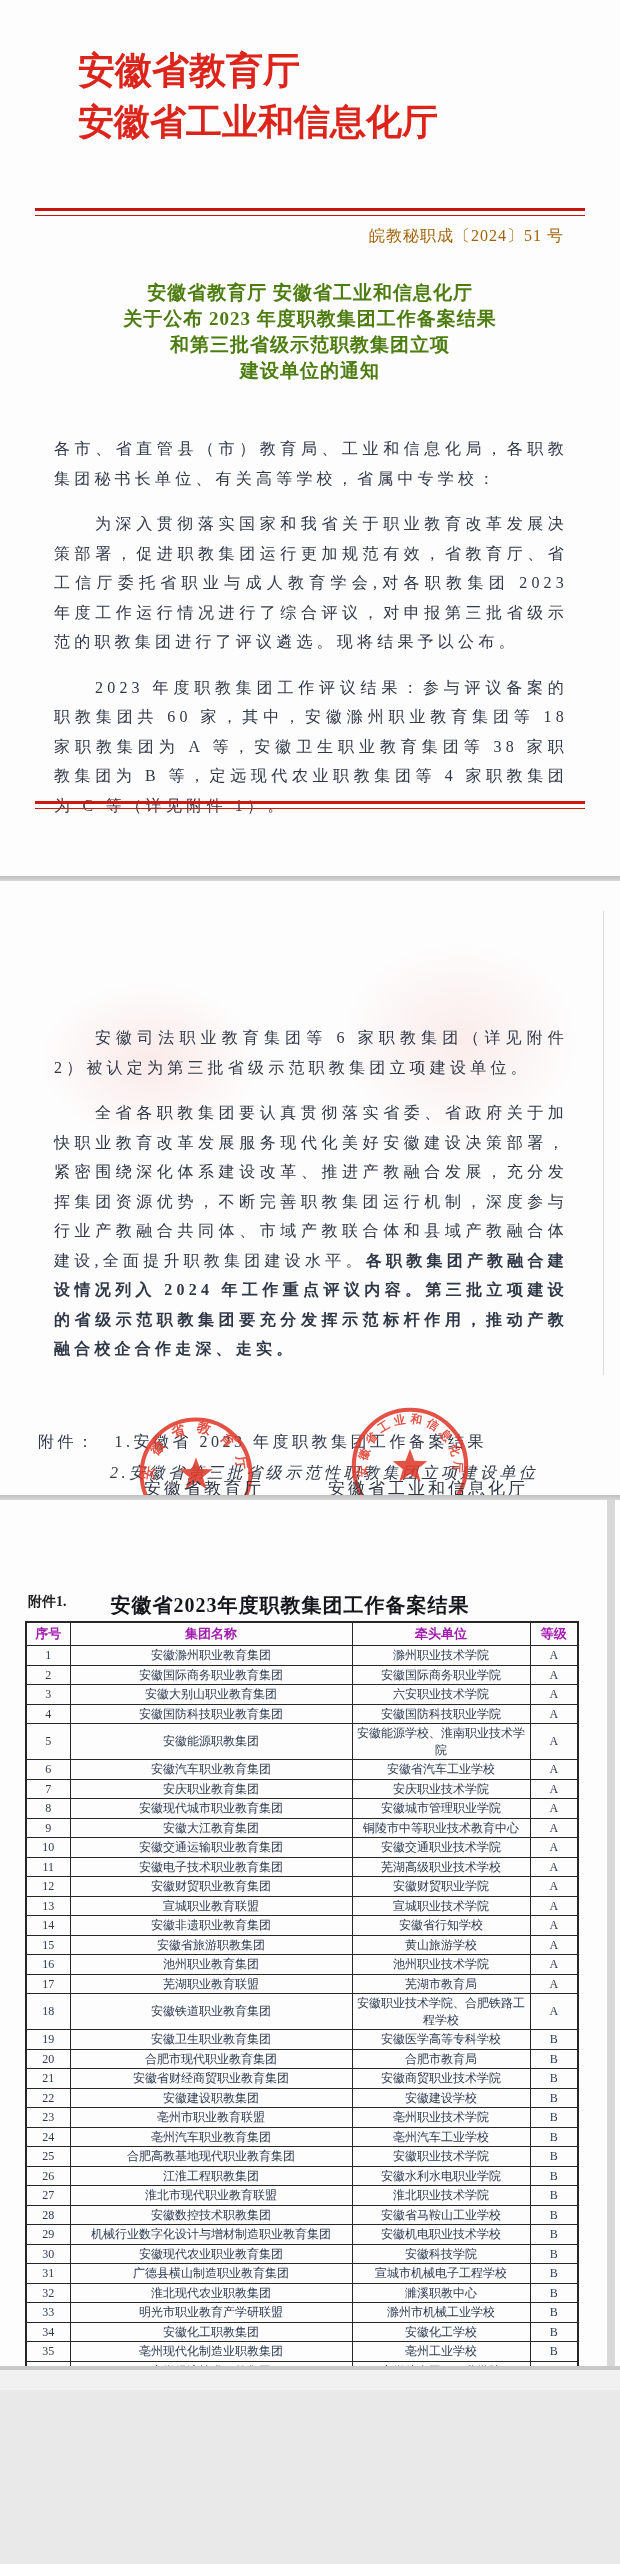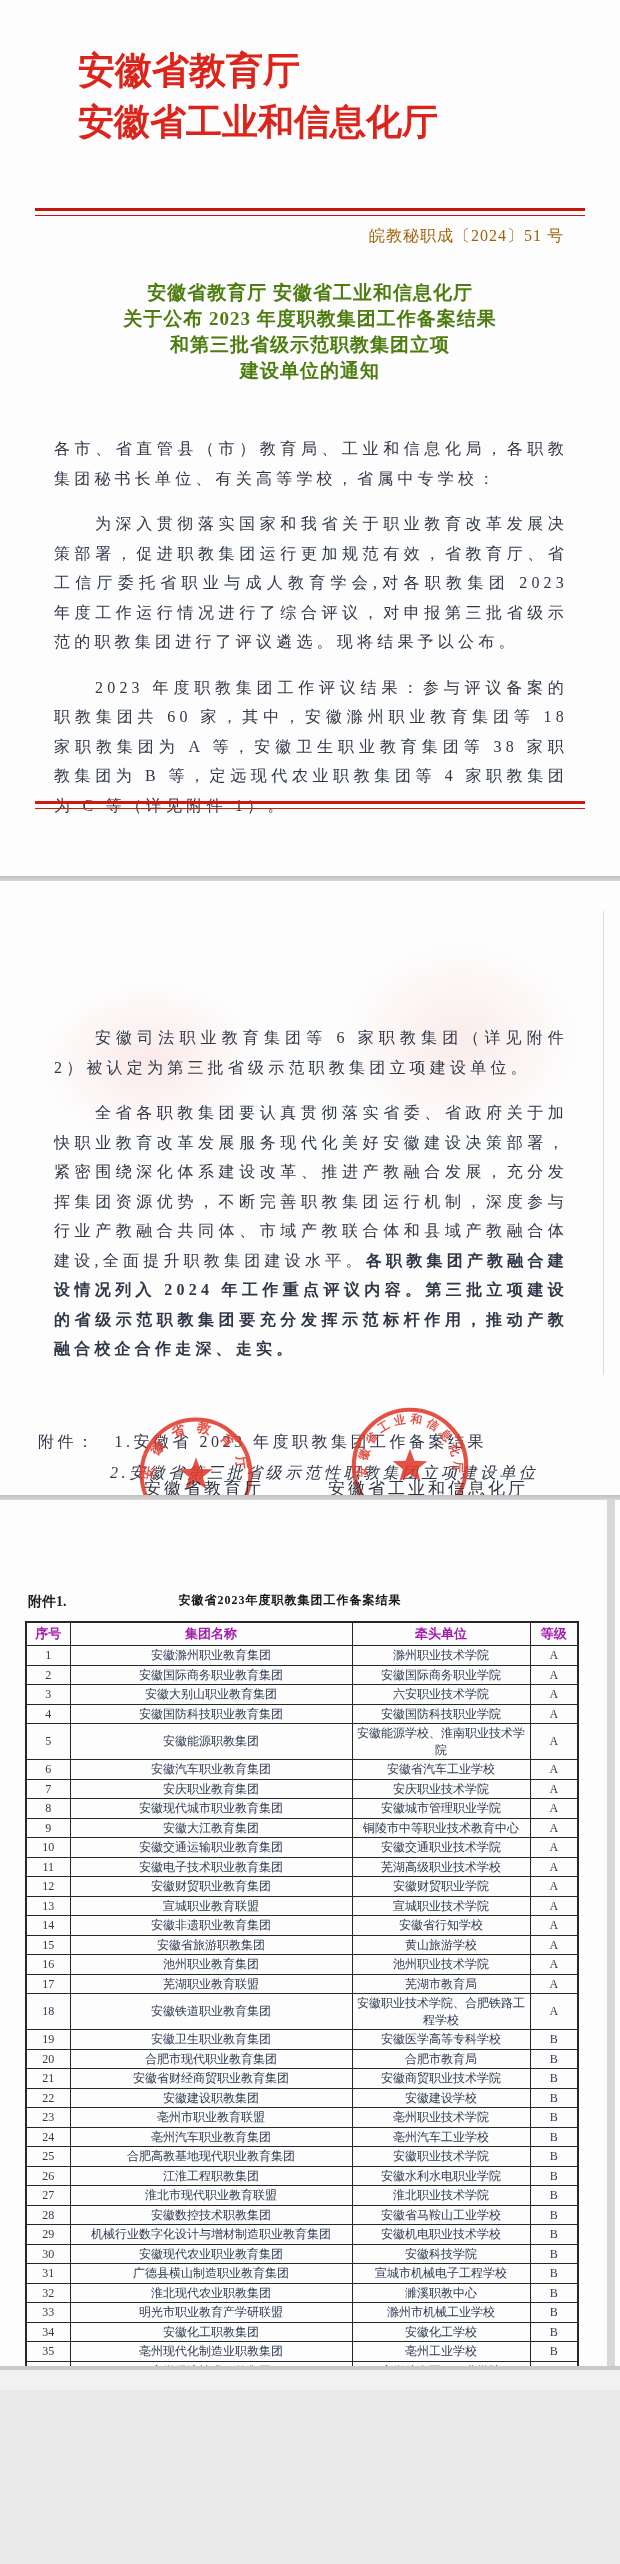--- a/index.html
+++ b/index.html
@@ -72,21 +72,21 @@
   #signerRight{left:328px;top:596px;}
   #signDate{position:absolute;left:348px;top:630px;font-size:16px;color:#2c3342;letter-spacing:2px;}
   #disclosure{position:absolute;left:116px;top:658px;font-size:16px;color:#be185d;letter-spacing:2px;}
 
   
   #page3{height:866px;}
   #page3 .scan-band{position:absolute;right:5px;top:0;bottom:0;width:8px;background:#d8d8d8;}
   .attach-label{position:absolute;left:28px;top:73px;font-size:14px;font-weight:700;color:#1f1f1f;margin-top:20px;}
   .table-title{
     position:absolute;left:0;right:40px;top:92px;text-align:center;
-    font-size:12px;font-weight:700;color:#14161c;letter-spacing:1px;
+    font-size:20px;font-weight:700;color:#14161c;letter-spacing:1px;
   }
   table.backup{
     position:absolute;left:25px;top:121px;width:552px;
     border-collapse:collapse;table-layout:fixed;
     font-size:12px;color:#2e3a52;
   }
   table.backup th, table.backup td{
     border:1px solid #272727;
     padding:1px 2px;text-align:center;line-height:16.5px;
     overflow:hidden;

